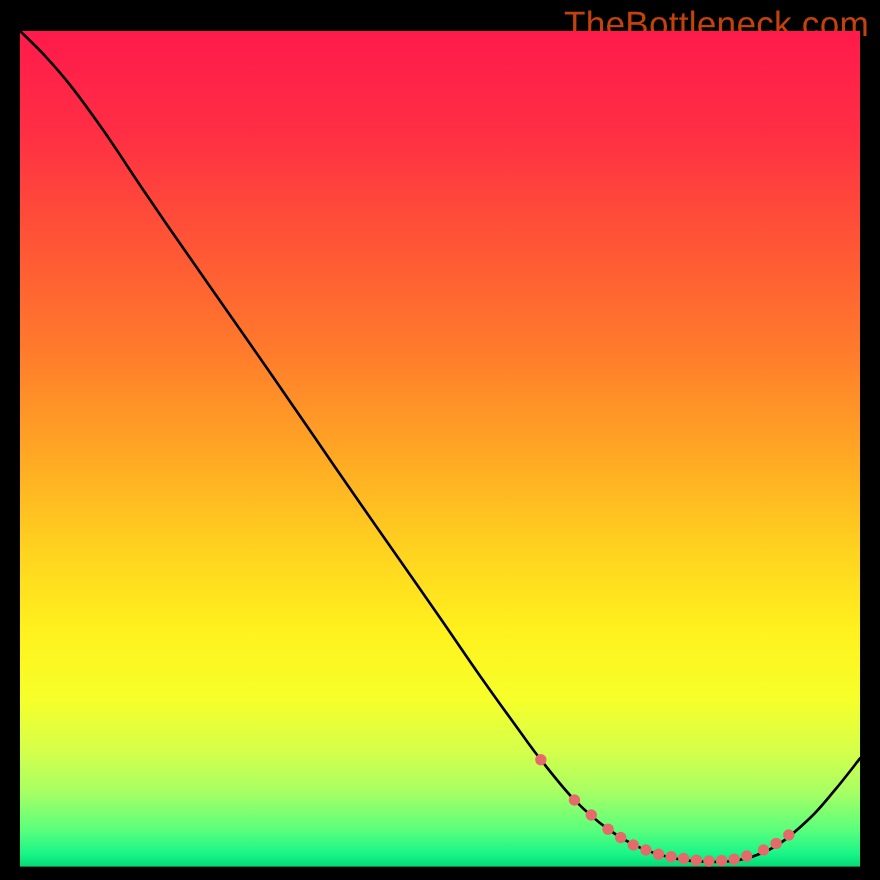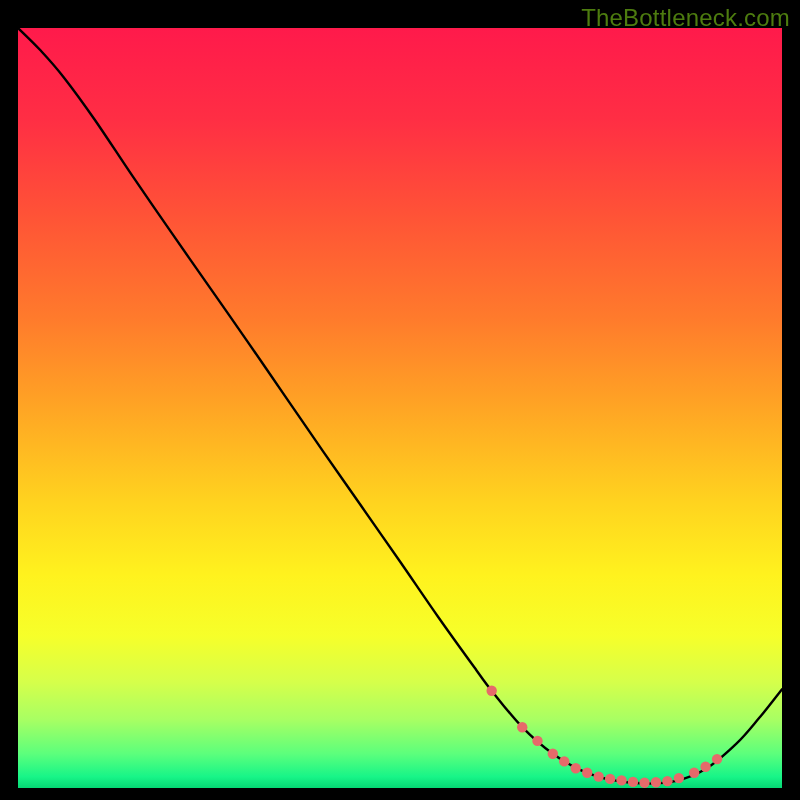--- a/index.html
+++ b/index.html
@@ -14,22 +14,22 @@
     position: relative;
     width: 800px;
     height: 800px;
     background: #000;
   }
   .watermark {
     position: absolute;
     top: 4px;
     right: 10px;
     font-family: Arial, Helvetica, sans-serif;
-    font-size: 24px;
-    color: #4d7c0f;
+    font-size: 32px;
+    color: #c2410c;
     letter-spacing: 0.2px;
     font-weight: 500;
   }
   .plot {
     position: absolute;
     left: 18px;
     top: 28px;
     width: 764px;
     height: 760px;
   }

